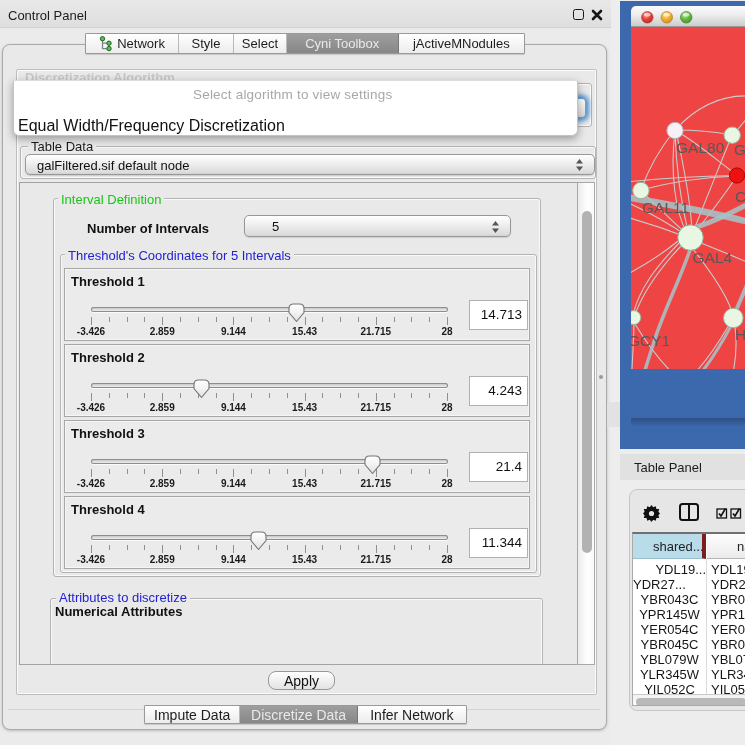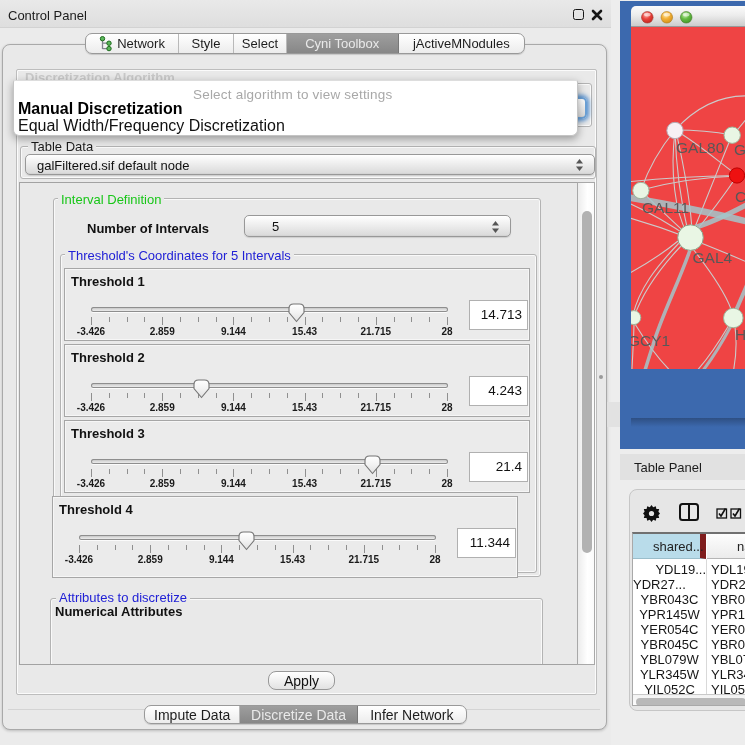--- a/index.html
+++ b/index.html
@@ -9,21 +9,21 @@
   box-shadow: inset 0 0 0 1px rgba(255,255,255,.7); }
 .grplab { position:absolute; background:#e9e9e9; padding:0 3px; font-size:13px;
   line-height:15px; white-space:nowrap; }
 .combo { position:absolute; border:1px solid #989898; border-radius:5px;
   background:linear-gradient(#ffffff,#f0f0f0 40%,#dcdcdc 92%,#d0d0d0);
   box-shadow:0 1px 1px rgba(0,0,0,.12); }
 .combo .ct { position:absolute; left:11px; top:0; font-size:13px; color:#111;
   white-space:nowrap; }
 .arrows { position:absolute; width:11px; height:14px; }
 .tabbar { position:absolute; z-index:5; display:flex; border:1px solid #999999;
-  border-radius:7px; overflow:hidden; background:linear-gradient(#ffffff,#ececec);
+  border-radius:1px; overflow:hidden; background:linear-gradient(#ffffff,#ececec);
   box-shadow:0 1px 1px rgba(0,0,0,.15); }
 .tseg { height:100%; display:flex; align-items:center; justify-content:center;
   font-size:13px; color:#1d1d1d; border-right:1px solid #b9b9b9; }
 .tseg:last-child { border-right:none; }
 .tseg.sel { background:linear-gradient(#9e9e9e,#878787); color:#e9e9e9;
   border-right:1px solid #787878; }
 .thr { position:absolute; border:1px solid #a6a6a6; background:#ebebeb;
   box-shadow: inset 0 0 0 1px rgba(255,255,255,.55); }
 .thrlab { position:absolute; left:6px; top:5px; font-weight:bold; font-size:13px;
   color:#111; }
@@ -164,21 +164,21 @@
             <linearGradient id="tg" x1="0" y1="0" x2="0" y2="1">
               <stop offset="0" stop-color="#ffffff"></stop>
               <stop offset="0.5" stop-color="#f2f2f2"></stop>
               <stop offset="1" stop-color="#e0e0e0"></stop>
             </linearGradient>
           </defs>
           <path d="M1 5.5 Q1 1 5.5 1 H11.5 Q16 1 16 5.5 V9.5 L8.5 18.5 L1 9.5 Z" fill="url(#tg)" stroke="#757575" stroke-width="1.1"></path>
         </svg>
         <div class="vbox" style="left:404px;top:31px">21.4</div>
       </div>
-      <div class="thr" style="left:32px;top:313px;width:466px;height:82px">
+      <div class="thr" style="left:44px;top:313px;width:466px;height:73px">
         <div class="thrlab">Threshold 4</div>
         <div class="track" style="left:26px;top:38px;width:357px"></div>
         <div class="ticks" style="left:26px;top:48px;width:358px"></div>
         <div class="mtick" style="left:26.0px;top:48px"></div>
         <div class="slab" style="left:-4.0px">-3.426</div>
         <div class="mtick" style="left:97.2px;top:48px"></div>
         <div class="slab" style="left:67.2px">2.859</div>
         <div class="mtick" style="left:168.4px;top:48px"></div>
         <div class="slab" style="left:138.4px">9.144</div>
         <div class="mtick" style="left:239.6px;top:48px"></div>
@@ -208,21 +208,20 @@
 <div class="abs" style="left:268px;top:671px;width:67px;height:19px;border:1px solid #989898;border-radius:8px;background:linear-gradient(#ffffff,#f2f2f2 45%,#e2e2e2);text-align:center;font-size:14px;line-height:18px;color:#111">Apply</div>
 <div class="abs" style="left:8px;top:709px;width:592px;height:1px;background:#d4d4d4"></div>
 <div class="tabbar" style="left:144px;top:705px;width:323px;height:19px">
 <div class="tseg" style="width:96px;font-size:14px">Impute Data</div>
 <div class="tseg sel" style="width:118px;font-size:14px">Discretize Data</div>
 <div class="tseg" style="width:109px;font-size:14px">Infer Network</div>
 </div>
 <div class="abs" style="left:25px;top:70px;font-size:13px;font-weight:bold;color:#c8c8c8">Discretization Algorithm</div>
 <div class="abs" style="left:13px;top:80px;width:565px;height:56px;background:#ffffff;border:1px solid #c4c4c4;border-top:1px solid #ddd;border-radius:2px 2px 6px 6px;box-shadow:0 3px 8px rgba(0,0,0,.35)"></div>
 <div class="abs" style="left:193px;top:87px;font-size:13.5px;color:#a8a8a8;letter-spacing:0.2px">Select algorithm to view settings</div>
-<div class="abs" style="left:18px;top:100px;font-size:16px;font-weight:bold;color:#000">Manual Discretization</div>
 <div class="abs" style="left:18px;top:117px;font-size:16px;color:#111">Equal Width/Frequency Discretization</div>
 </div>
 <div class="abs" style="left:607px;top:402px;width:13px;height:25px;background:#e2e2e2"></div>
 <div class="abs" style="left:599px;top:375px;width:4px;height:4px;background:#9a9a9a;border-radius:2px"></div>
 <div class="abs" style="left:620px;top:1px;width:125px;height:448px;background:#3c69ae"></div>
 <div class="abs" style="left:631px;top:6px;width:114px;height:21px;background:linear-gradient(#fbfbfb,#ededed 45%,#cccccc);border-bottom:1px solid #999;border-radius:5px 0 0 0">
     <svg class="abs" style="left:10px;top:5px" width="70" height="13">
       <defs>
         <radialGradient id="rg" cx="0.4" cy="0.3" r="0.8">
           <stop offset="0" stop-color="#ffb0ab"></stop>
@@ -323,21 +322,21 @@
 <div class="abs" style="left:688px;top:503px;width:2.4px;height:18px;background:#111"></div>
 <svg class="abs" style="left:716px;top:506.5px" width="12" height="12">
     <rect x="1" y="2" width="9.5" height="9" fill="none" stroke="#111" stroke-width="1.3"></rect>
     <path d="M3 6.5 L5 9 L9.5 1.5" fill="none" stroke="#111" stroke-width="1.6"></path>
   </svg>
 <svg class="abs" style="left:729.5px;top:506.5px" width="12" height="12">
     <rect x="1" y="2" width="9.5" height="9" fill="none" stroke="#111" stroke-width="1.3"></rect>
     <path d="M3 6.5 L5 9 L9.5 1.5" fill="none" stroke="#111" stroke-width="1.6"></path>
   </svg>
 <div class="abs" style="left:632px;top:532px;width:113px;height:174px;background:#ffffff;border:1px solid #a9a9a9;border-top:2px solid #707070;border-right:none;overflow:hidden">
-<div class="abs" style="left:0;top:0;width:73px;height:25px;background:#b9dcea;border-right:6px solid #7f1d1d;border-bottom:1px solid #9bbecb;font-size:13px;line-height:25px;color:#222;padding-left:20px">shared...</div>
+<div class="abs" style="left:0;top:0;width:73px;height:25px;background:#b9dcea;border-right:4px solid #7f1d1d;border-bottom:1px solid #9bbecb;font-size:13px;line-height:25px;color:#222;padding-left:20px">shared...</div>
     <div class="abs" style="left:74px;top:0;width:60px;height:25px;background:linear-gradient(#fdfdfd,#ebebeb);border-bottom:1px solid #b5b5b5;font-size:13px;line-height:25px;color:#222;padding-left:30px">na</div>
     <div class="rowtx" style="left:0;top:27.5px;width:73px;text-align:right">YDL19...</div>
     <div class="rowtx" style="left:78px;top:27.5px">YDL194W</div>
     <div class="rowtx" style="left:0;top:42.6px;width:73px;">YDR27...</div>
     <div class="rowtx" style="left:78px;top:42.6px">YDR277C</div>
     <div class="rowtx" style="left:0;top:57.7px;width:73px;text-align:center">YBR043C</div>
     <div class="rowtx" style="left:78px;top:57.7px">YBR043C</div>
     <div class="rowtx" style="left:0;top:72.8px;width:73px;text-align:center">YPR145W</div>
     <div class="rowtx" style="left:78px;top:72.8px">YPR145W</div>
     <div class="rowtx" style="left:0;top:87.9px;width:73px;text-align:center">YER054C</div>

